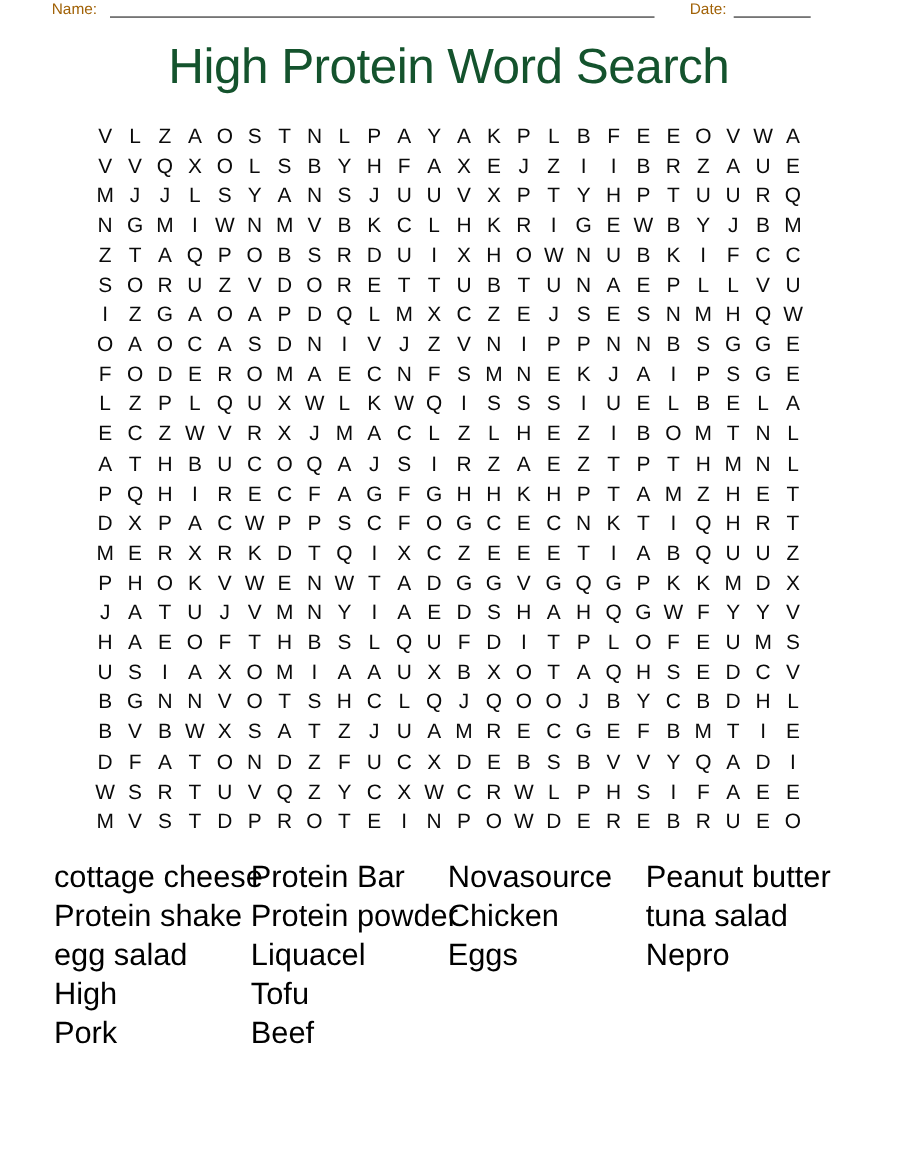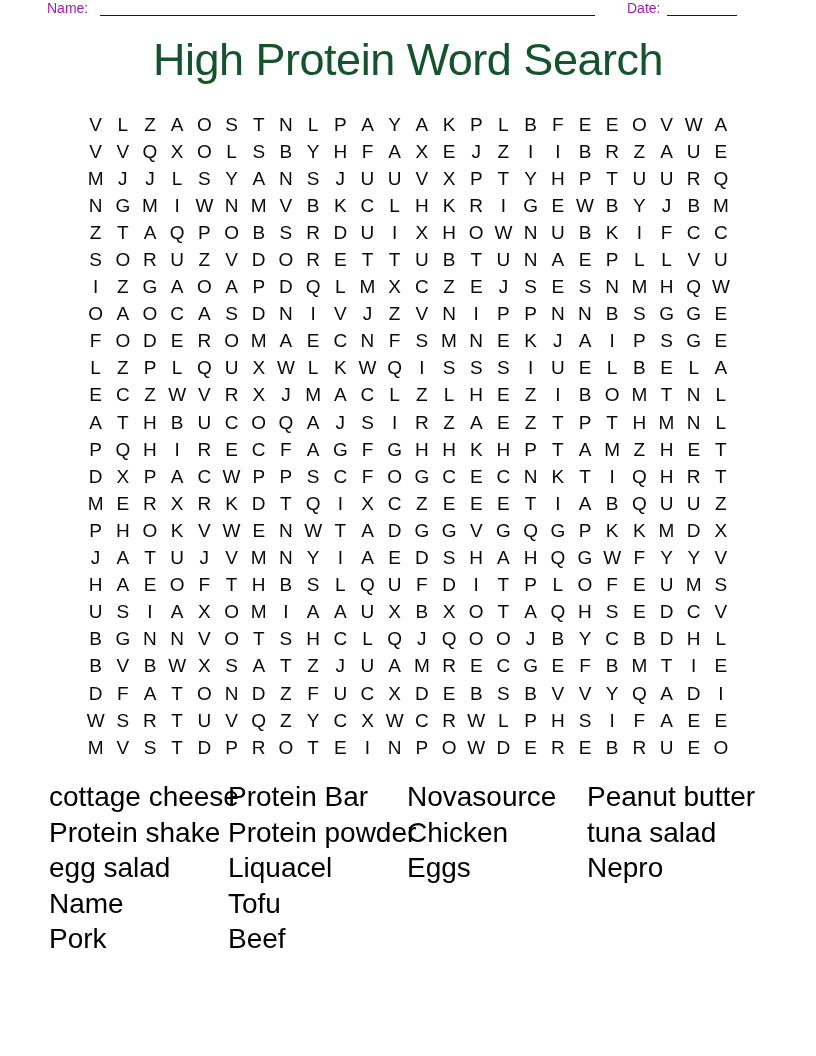--- a/index.html
+++ b/index.html
@@ -14,21 +14,21 @@
     overflow: hidden;
     margin: 0 auto;
   }
 
   
   .hdr-label {
     position: absolute;
     top: 0px;
     font-size: 14px;
     font-weight: 400;
-    color: #a21caf;
+    color: #a16207;
     line-height: 17px;
   }
   .hdr-name-label { left: 47px; }
   .hdr-date-label { left: 627px; }
   .fill-line {
     position: absolute;
     top: 0px;
     height: 16px;
     border-bottom: 1.4px solid #1a1a1a;
   }
@@ -674,21 +674,21 @@
       <div class="cell">U</div>
       <div class="cell">E</div>
       <div class="cell">O</div>
     </div>
 
   <div class="words" id="word-list">
       <div class="word-col">
         <div class="word">cottage cheese</div>
         <div class="word">Protein shake</div>
         <div class="word">egg salad</div>
-        <div class="word">Name</div>
+        <div class="word">High</div>
         <div class="word">Pork</div>
       </div>
       <div class="word-col">
         <div class="word">Protein Bar</div>
         <div class="word">Protein powder</div>
         <div class="word">Liquacel</div>
         <div class="word">Tofu</div>
         <div class="word">Beef</div>
       </div>
       <div class="word-col">

